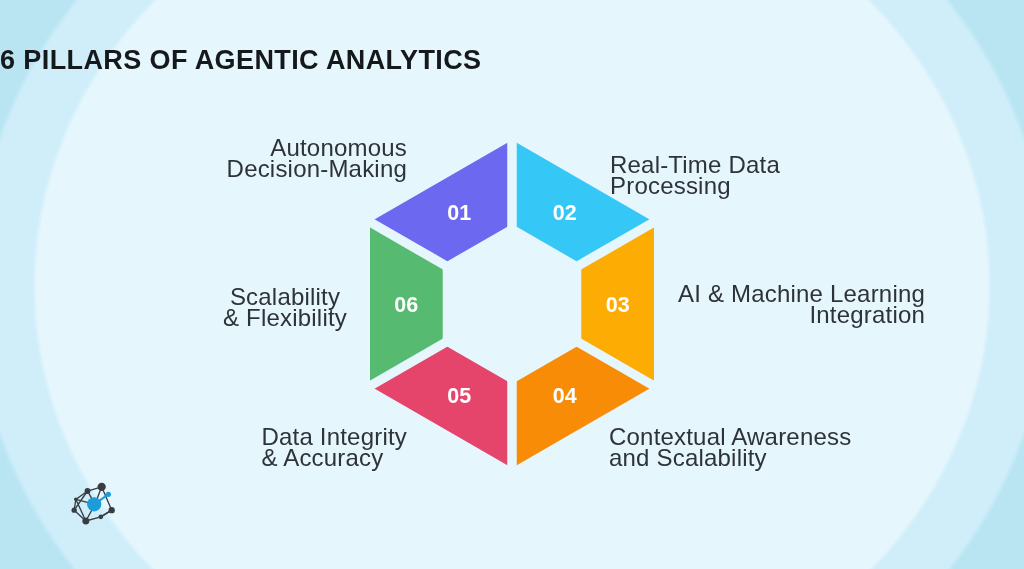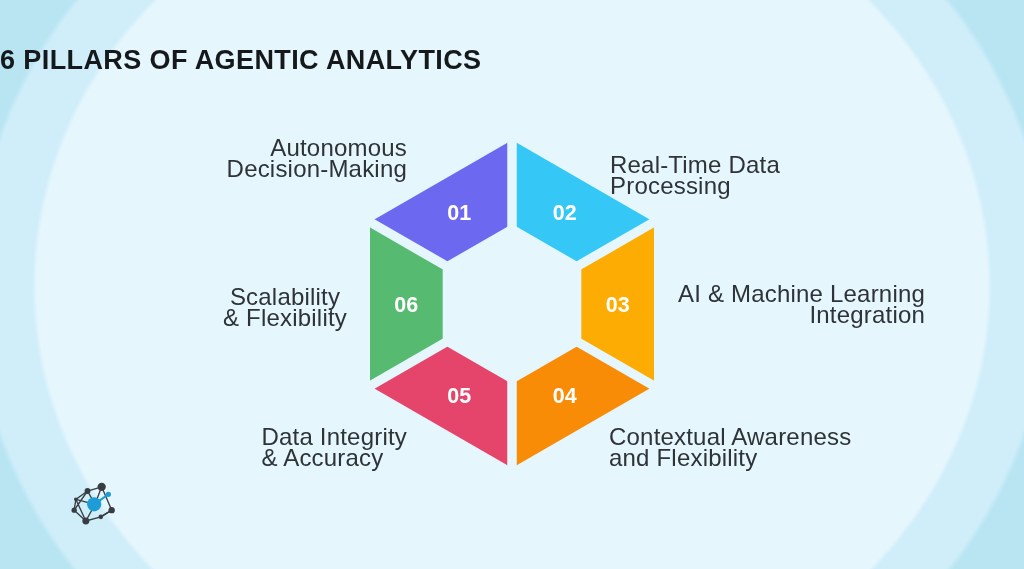--- a/index.html
+++ b/index.html
@@ -36,21 +36,21 @@
 
   <div class="title">6 PILLARS OF AGENTIC ANALYTICS</div>
 
   <div class="pillar-label label-01">Autonomous
 Decision-Making</div>
   <div class="pillar-label label-02">Real-Time Data
 Processing</div>
   <div class="pillar-label label-03">AI &amp; Machine Learning
 Integration</div>
   <div class="pillar-label label-04">Contextual Awareness
-and Flexibility</div>
+and Scalability</div>
   <div class="pillar-label label-05">Data Integrity
 &amp; Accuracy</div>
   <div class="pillar-label label-06">Scalability
 &amp; Flexibility</div>
 
   <svg id="hex-svg" class="hex-svg" width="1024" height="569" viewBox="0 0 1024 569">
       <polygon points="370.0,222.0 512.0,140.0 512.0,224.0 442.7,264.0" fill="#6c68ef"></polygon>
       <polygon points="512.0,140.0 654.0,222.0 581.3,264.0 512.0,224.0" fill="#35c7f6"></polygon>
       <polygon points="654.0,222.0 654.0,386.0 581.3,344.0 581.3,264.0" fill="#fcac02"></polygon>
       <polygon points="654.0,386.0 512.0,468.0 512.0,384.0 581.3,344.0" fill="#f98c06"></polygon>

